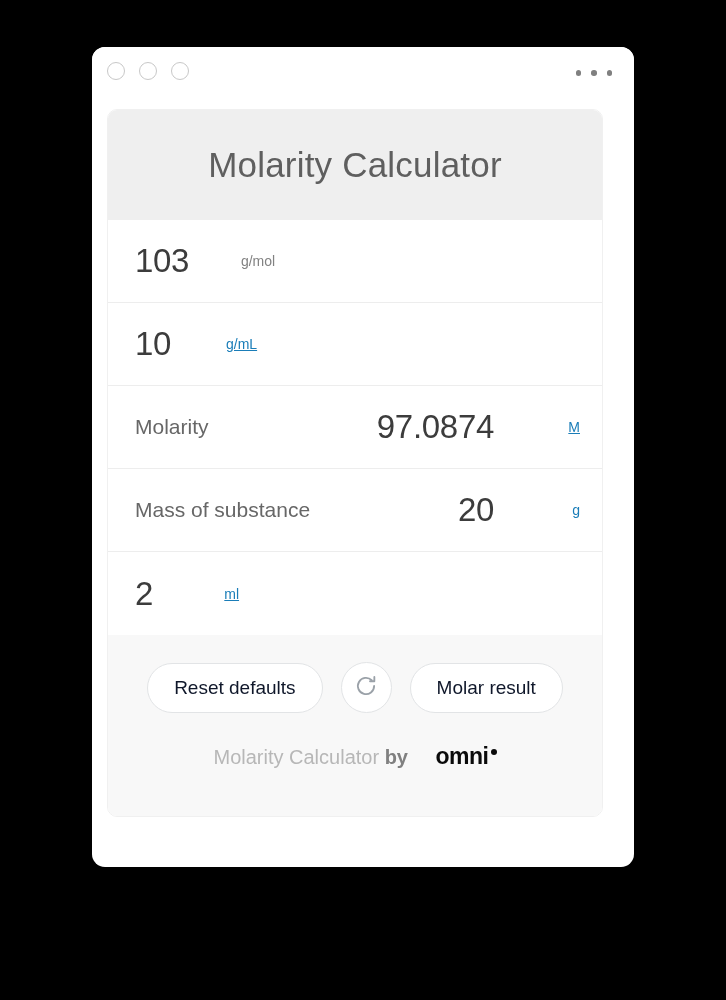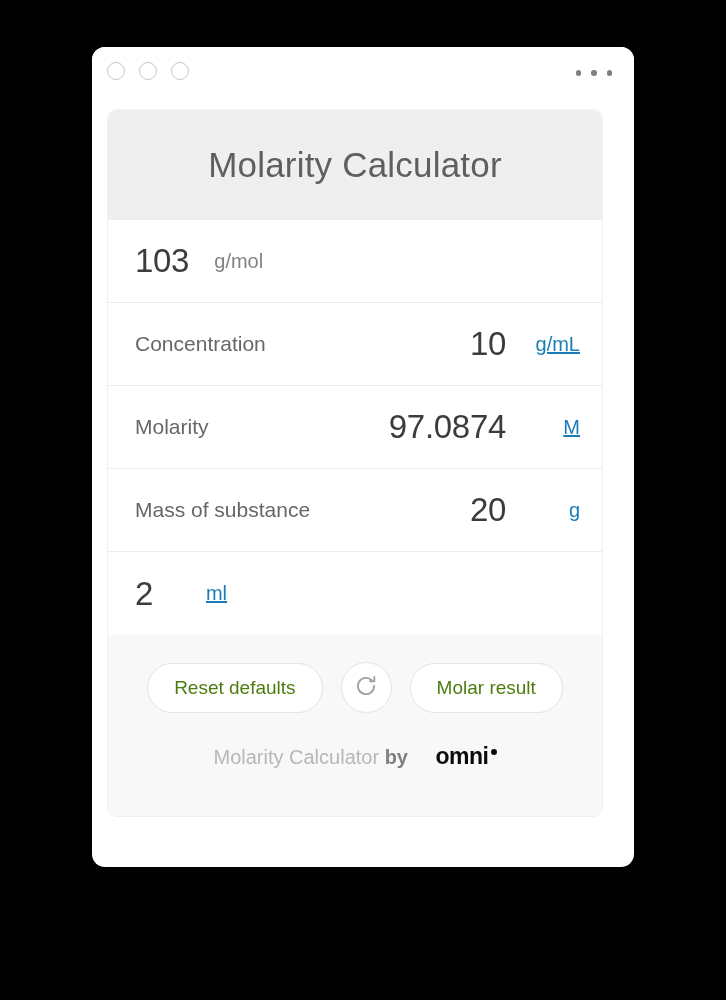--- a/index.html
+++ b/index.html
@@ -113,29 +113,29 @@
     color: #676767;
     font-weight: 400;
     white-space: nowrap;
   }
 
   .row-value {
     font-size: 33px;
     color: #3c3c3c;
     font-weight: 400;
     text-align: center;
-    margin-right: 4px;
+    margin-right: 16px;
     white-space: nowrap;
     letter-spacing: -0.3px;
   }
 
   .row-unit {
     width: 70px;
     text-align: right;
-    font-size: 20px;
+    font-size: 14px;
     white-space: nowrap;
   }
   .row-unit.plain  { color: #828282; }
   .row-unit.link   { color: #1a7db8; text-decoration: underline; cursor: pointer; }
   .row-unit.nolink { color: #1a7db8; text-decoration: none; cursor: pointer; }
 
   
   .card-footer {
     background: #f8f8f8;
     height: 183px;
@@ -147,21 +147,21 @@
     align-items: center;
     justify-content: center;
     gap: 18px;
   }
 
   .pill {
     height: 50px;
     border: 1.4px solid #e2e4e6;
     border-radius: 25px;
     background: #ffffff;
-    color: #4d7c0f;
+    color: #0f172a;
     font-size: 19px;
     font-family: "Liberation Sans", sans-serif;
     padding: 0 26px;
     display: flex;
     align-items: center;
     justify-content: center;
     cursor: pointer;
   }
 
   .icon-btn {
@@ -228,21 +228,20 @@
       </div>
 
       <div class="rows">
 
         <div class="row">
           <div class="row-value">103</div>
           <div class="row-unit plain">g/mol</div>
         </div>
 
         <div class="row">
-          <div class="row-label">Concentration</div>
           <div class="row-value">10</div>
           <div class="row-unit link">g/mL</div>
         </div>
 
         <div class="row">
           <div class="row-label">Molarity</div>
           <div class="row-value">97.0874</div>
           <div class="row-unit link">M</div>
         </div>
 

